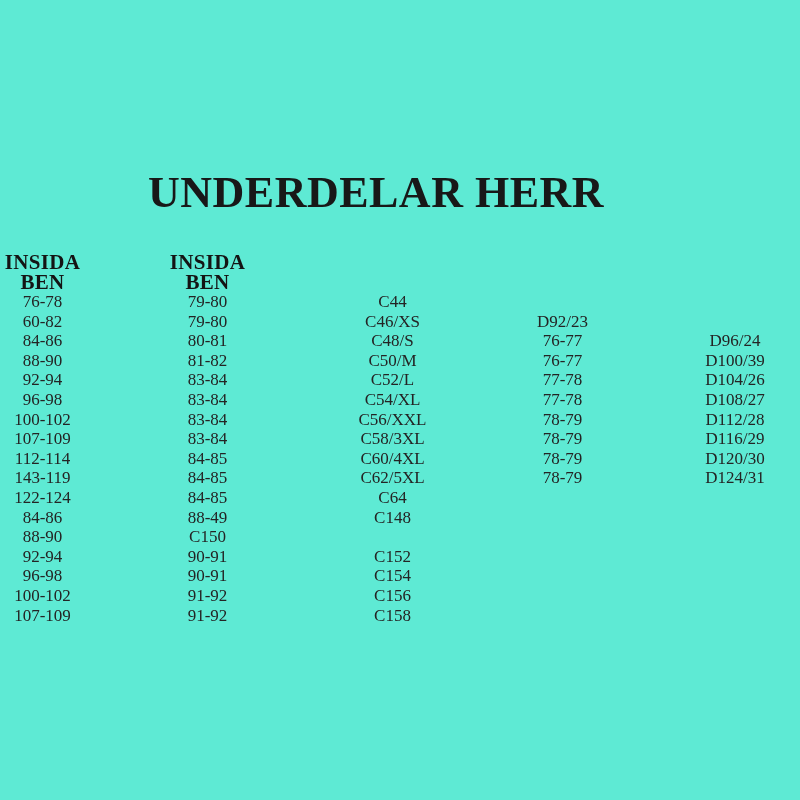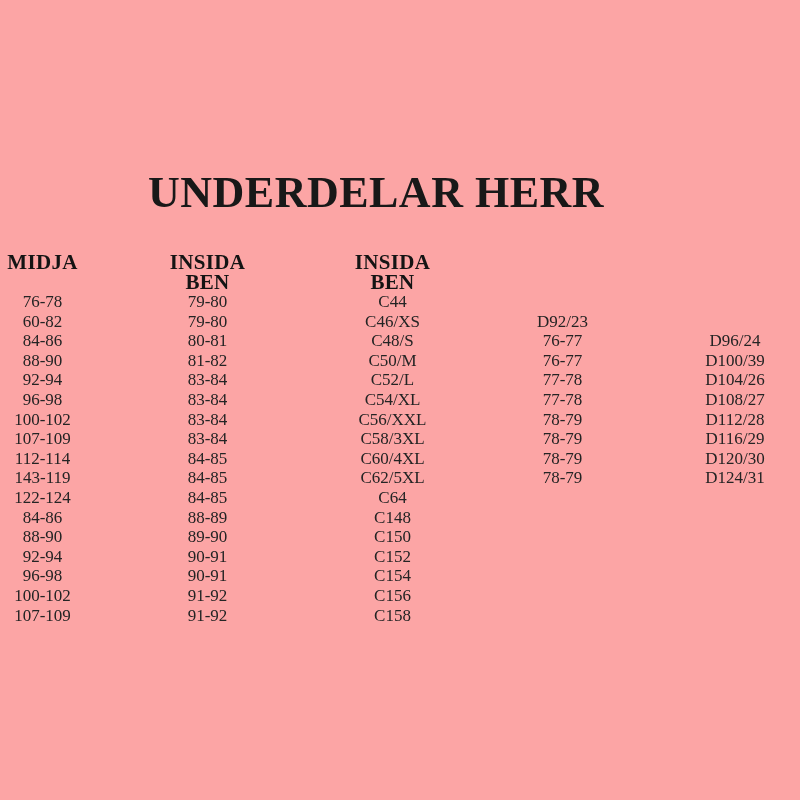--- a/index.html
+++ b/index.html
@@ -4,21 +4,21 @@
 <style>
   html, body {
     margin: 0;
     padding: 0;
     background: #ffffff;
   }
   .page {
     position: relative;
     width: 800px;
     height: 800px;
-    background: #fca5a5;
+    background: #5eead4;
     overflow: hidden;
     font-family: "Liberation Serif", serif;
     color: #1e1e1e;
   }
   .title {
     margin: 0;
     padding-top: 170px;
     width: 752px;
     text-align: center;
     font-family: "Liberation Serif", serif;
@@ -60,23 +60,20 @@
 </style>
 </head>
 <body>
 
 <div class="page">
   <h1 class="title">UNDERDELAR HERR</h1>
 
   <div class="size-table">
     <div class="thead" id="thead">
         <div class="th">
-          <div>MIDJA</div>
-        </div>
-        <div class="th">
           <div>INSIDA</div>
           <div>BEN</div>
         </div>
         <div class="th">
           <div>INSIDA</div>
           <div>BEN</div>
         </div>
       </div>
     <div class="tbody" id="tbody">
         <div class="tr">
@@ -150,28 +147,27 @@
         </div>
         <div class="tr">
           <div class="td">122-124</div>
           <div class="td">84-85</div>
           <div class="td">C64</div>
           <div class="td"></div>
           <div class="td"></div>
         </div>
         <div class="tr">
           <div class="td">84-86</div>
-          <div class="td">88-89</div>
+          <div class="td">88-49</div>
           <div class="td">C148</div>
           <div class="td"></div>
           <div class="td"></div>
         </div>
         <div class="tr">
           <div class="td">88-90</div>
-          <div class="td">89-90</div>
           <div class="td">C150</div>
           <div class="td"></div>
           <div class="td"></div>
         </div>
         <div class="tr">
           <div class="td">92-94</div>
           <div class="td">90-91</div>
           <div class="td">C152</div>
           <div class="td"></div>
           <div class="td"></div>

